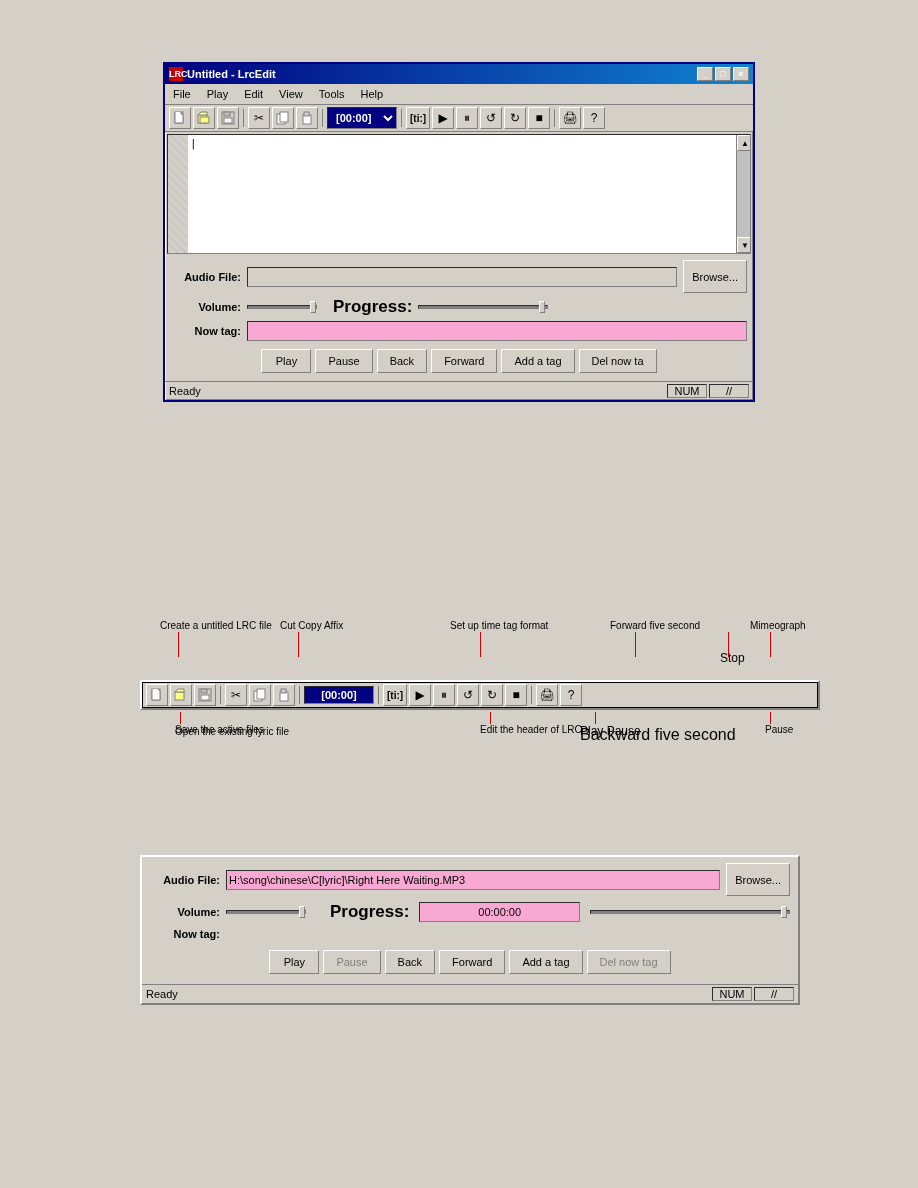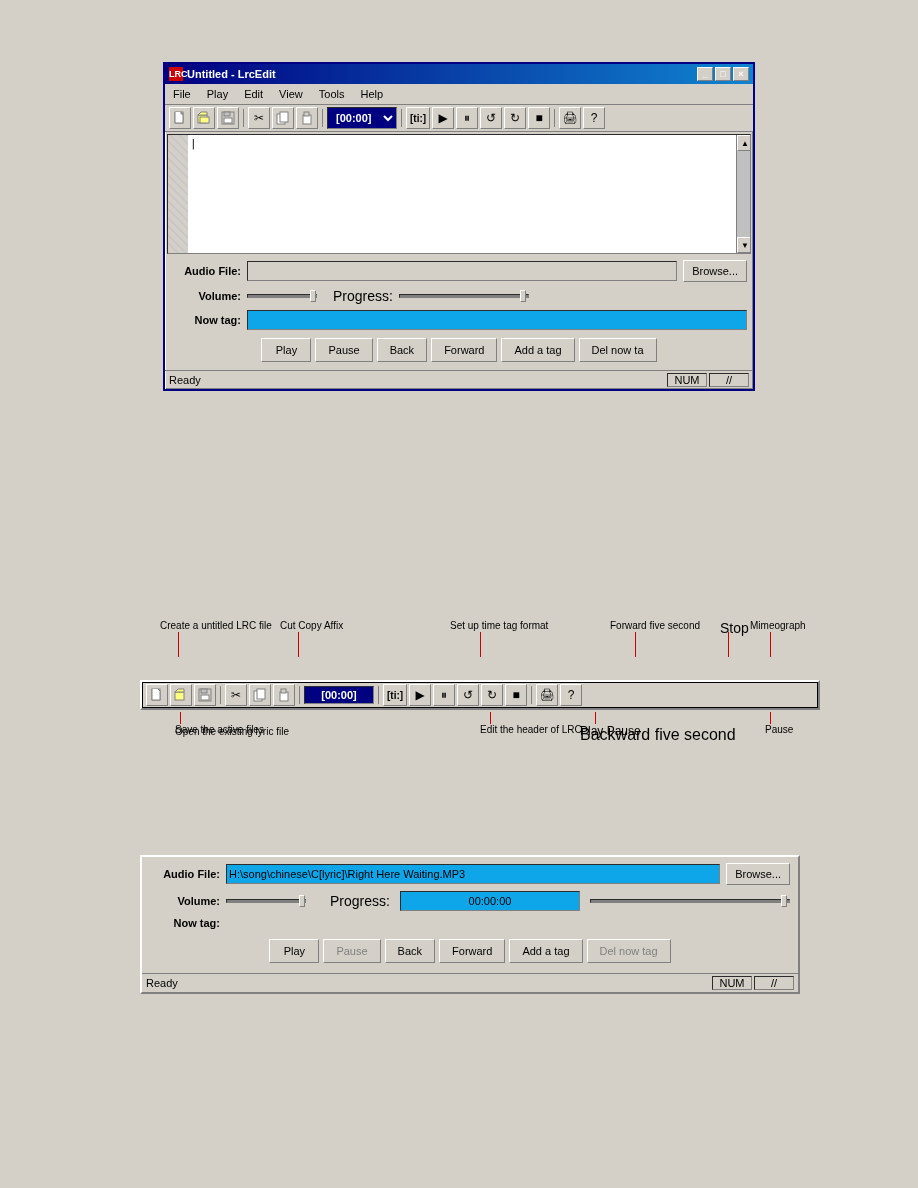--- a/index.html
+++ b/index.html
@@ -211,25 +211,25 @@
     .field-input {
       flex: 1;
       height: 20px;
       border: 1px inset #808080;
       background: #d4d0c8;
       padding: 1px 2px;
       font-size: 11px;
     }
 
     .field-input-white {
-      background: #0ea5e9;
+      background: #f9a8d4;
     }
 
     .browse-btn {
-      height: 22px;
+      height: 33px;
       padding: 1px 8px;
       background: #d4d0c8;
       border: 1px solid;
       border-color: #fff #808080 #808080 #fff;
       font-size: 11px;
       cursor: pointer;
     }
 
     .volume-slider {
       width: 80px;
@@ -257,22 +257,22 @@
       border-color: #fff #808080 #808080 #fff;
     }
 
     .progress-container {
       display: flex;
       align-items: center;
       gap: 4px;
     }
 
     .progress-label {
-      font-weight: normal;
-      font-size: 14px;
+      font-weight: bold;
+      font-size: 17px;
     }
 
     .progress-slider {
       width: 120px;
       height: 4px;
       background: #808080;
       border: 1px inset #808080;
       position: relative;
     }
 
@@ -527,21 +527,21 @@
       <span class="annotation-text" style="font-size:10px;">Set up time tag format</span>
       <div style="position:absolute; left:30px; top:12px; width:1px; height:25px; background:#c00;"></div>
     </div>
 
     <div style="position:absolute; left:470px; top:0;">
       <span class="annotation-text" style="font-size:10px;">Forward five second</span>
       <div style="position:absolute; left:25px; top:12px; width:1px; height:25px; background:#c00;"></div>
     </div>
 
     <div style="position:absolute; left:580px; top:0;">
-      <span class="annotation-text" style="font-size:14px;">Stop</span>
+      <span class="annotation-text" style="font-size:12px;margin-top:31px;">Stop</span>
       <div style="position:absolute; left:8px; top:12px; width:1px; height:25px; background:#c00;"></div>
     </div>
 
     <div style="position:absolute; left:610px; top:0;">
       <span class="annotation-text" style="font-size:10px;">Mimeograph</span>
       <div style="position:absolute; left:20px; top:12px; width:1px; height:25px; background:#c00;"></div>
     </div>
   </div>
 
   <div class="annotation-toolbar">

